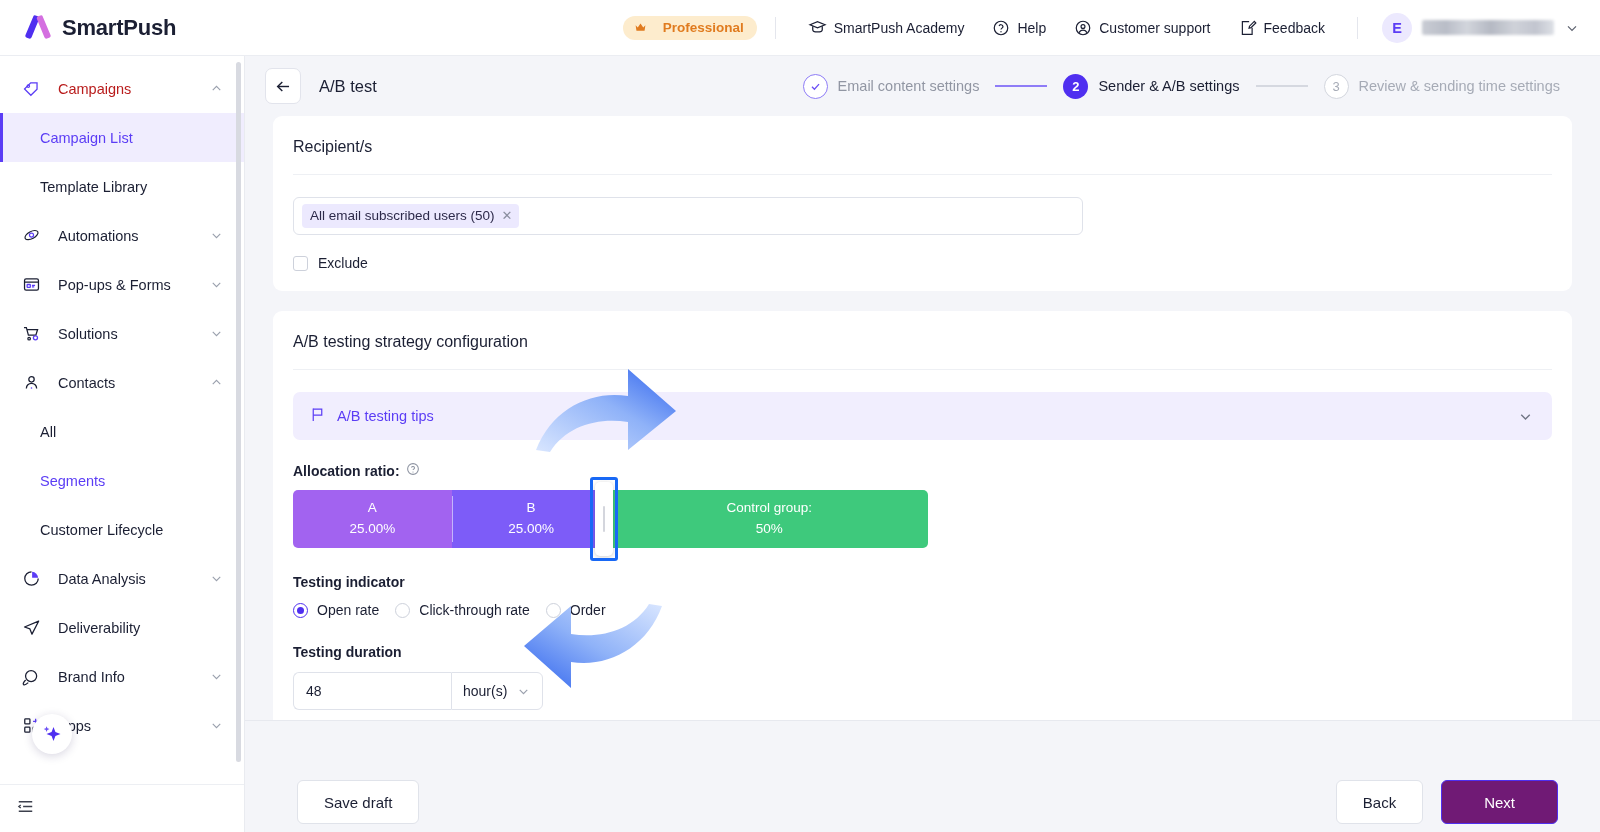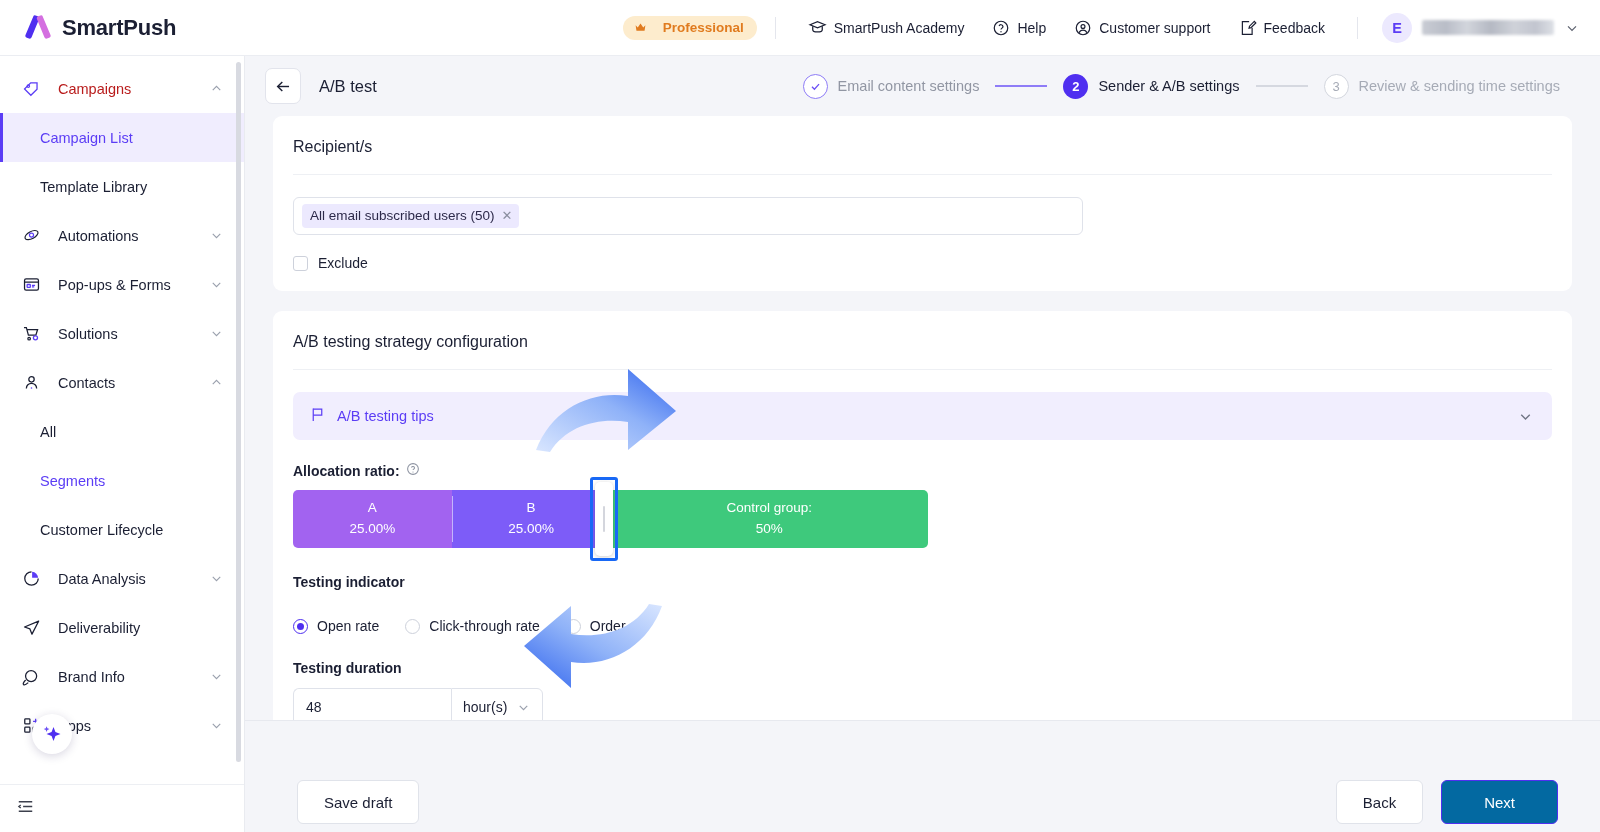--- a/index.html
+++ b/index.html
@@ -190,21 +190,21 @@
     box-shadow: 0 1px 4px rgba(0,0,0,.2);
     display: flex; align-items: center; justify-content: center;
     cursor: ew-resize; z-index: 4;
   }
   .drag-grip { width: 2px; height: 26px; background: #d4d6dd; border-radius: 2px; }
   .focus-ring {
     position: absolute; border: 3px solid #1868f5; border-radius: 3px;
     z-index: 6; pointer-events: none;
   }
 
-  .radio-row { display: flex; gap: 10px; margin-top: 28px; }
+  .radio-row { display: flex; margin-top: 12px; }
   .radio-opt { display: flex; align-items: center; gap: 9px; cursor: pointer; margin-right: 16px; }
   .radio {
     width: 15px; height: 15px; border-radius: 50%; border: 1px solid #cdd1db;
     background: #fff; display: flex; align-items: center; justify-content: center;
   }
   .radio.on { border: 1.5px solid #4f2ff0; }
   .radio.on::after { content: ""; width: 7px; height: 7px; border-radius: 50%; background: #4f2ff0; }
   .radio-label { font-size: 14px; color: #1b1f33; }
 
   .duration-row { display: flex; margin-top: 12px; }
@@ -228,21 +228,21 @@
     position: absolute; left: 245px; bottom: 0; width: 1355px; height: 112px;
     background: #f4f5f9; border-top: 1px solid #e7e9ef;
     display: flex; align-items: flex-end; padding: 0 42px 8px 52px;
   }
   .btn {
     height: 44px; border-radius: 6px; font-size: 15px;
     display: flex; align-items: center; justify-content: center; cursor: pointer;
     font-family: "Liberation Sans", sans-serif;
   }
   .btn-ghost { background: #fff; border: 1px solid #e0e3ea; color: #1b1f33; padding: 0 26px; }
-  .btn-primary { background: #0369a1; border: 1px solid #4f2ff0; color: #fff; padding: 0 42px; }
+  .btn-primary { background: #701a75; border: 1px solid #4f2ff0; color: #fff; padding: 0 42px; }
   .footer-right { margin-left: auto; display: flex; gap: 18px; align-items: center; }
 </style>
 </head>
 <body>
 
 <div class="app">
 
   <div class="topbar">
     <div class="brand">
       <svg class="logo-svg" width="27" height="25" viewBox="0 0 27 25">

